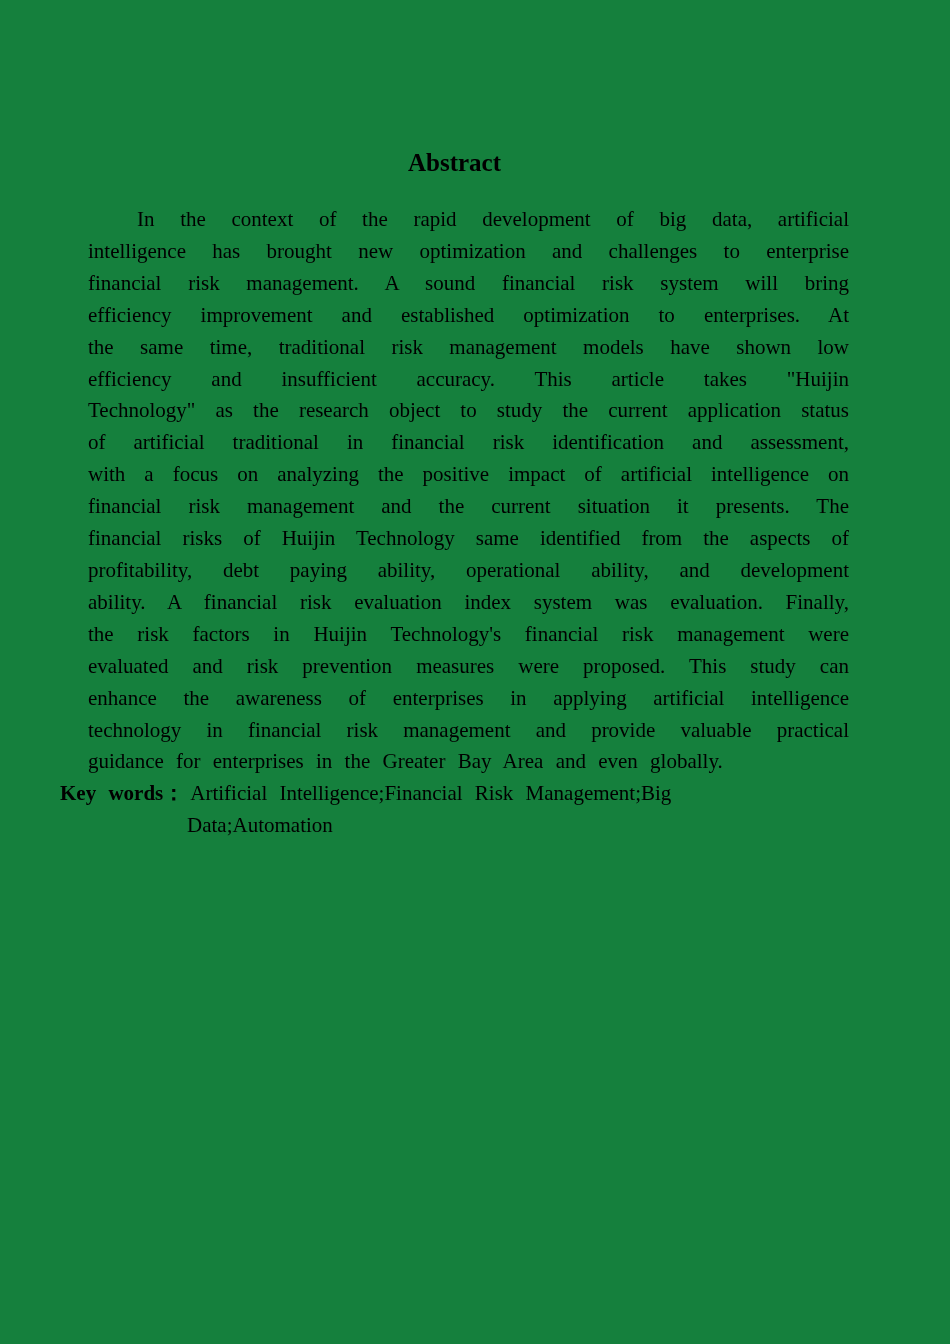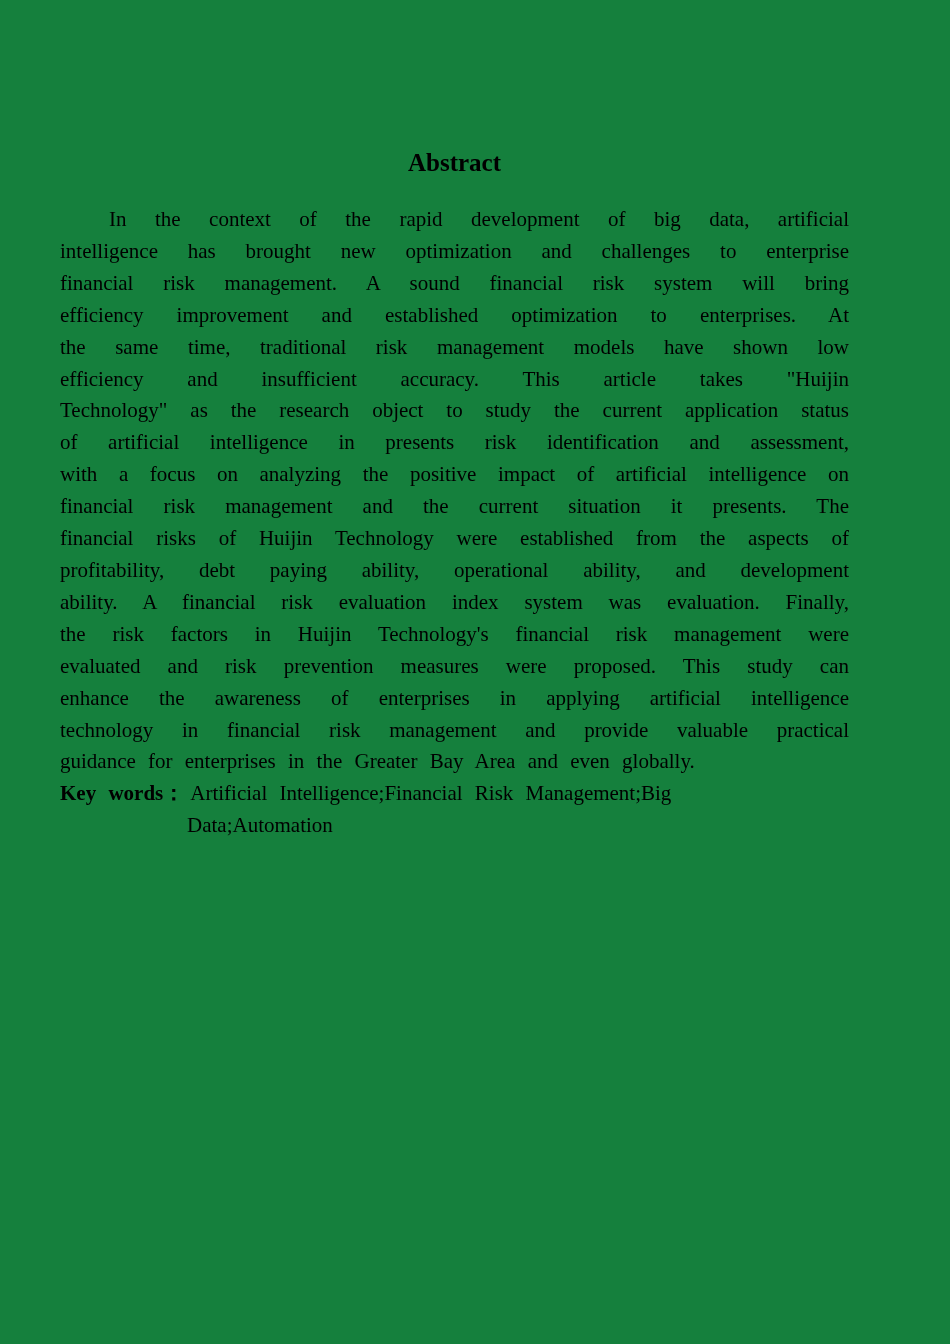--- a/index.html
+++ b/index.html
@@ -29,20 +29,21 @@
   .abstract-body {
     font-size: 21px;
     line-height: 31.9px;
     word-spacing: 7px;
   }
   .abstract-body .line {
     text-align: justify;
     text-align-last: justify;
     white-space: nowrap;
     overflow: hidden;
+    margin-left: 28px;
   }
   .abstract-body .line:first-child {
     text-indent: 49px;
   }
   .abstract-body .line:last-child {
     text-align-last: left;
   }
   .keywords {
     font-size: 21px;
     line-height: 31.9px;
@@ -63,24 +64,24 @@
   <h1 class="title">Abstract</h1>
 
   <div class="abstract-body">
       <div class="line">In the context of the rapid development of big data, artificial</div>
       <div class="line">intelligence has brought new optimization and challenges to enterprise</div>
       <div class="line">financial risk management. A sound financial risk system will bring</div>
       <div class="line">efficiency improvement and established optimization to enterprises. At</div>
       <div class="line">the same time, traditional risk management models have shown low</div>
       <div class="line">efficiency and insufficient accuracy. This article takes "Huijin</div>
       <div class="line">Technology" as the research object to study the current application status</div>
-      <div class="line">of artificial intelligence in presents risk identification and assessment,</div>
+      <div class="line">of artificial traditional in financial risk identification and assessment,</div>
       <div class="line">with a focus on analyzing the positive impact of artificial intelligence on</div>
       <div class="line">financial risk management and the current situation it presents. The</div>
-      <div class="line">financial risks of Huijin Technology were established from the aspects of</div>
+      <div class="line">financial risks of Huijin Technology same identified from the aspects of</div>
       <div class="line">profitability, debt paying ability, operational ability, and development</div>
       <div class="line">ability. A financial risk evaluation index system was evaluation. Finally,</div>
       <div class="line">the risk factors in Huijin Technology's financial risk management were</div>
       <div class="line">evaluated and risk prevention measures were proposed. This study can</div>
       <div class="line">enhance the awareness of enterprises in applying artificial intelligence</div>
       <div class="line">technology in financial risk management and provide valuable practical</div>
       <div class="line">guidance for enterprises in the Greater Bay Area and even globally.</div>
     </div>
 
   <div class="keywords"><span class="kw-label">Key words：</span><span>Artificial Intelligence;Financial Risk Management;Big</span><br><span>Data;Automation</span></div>

